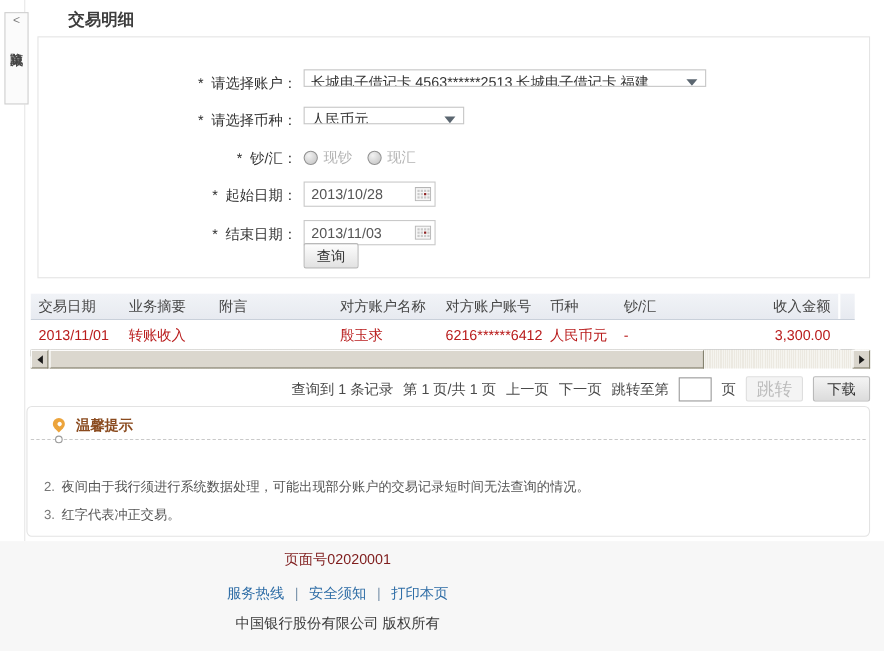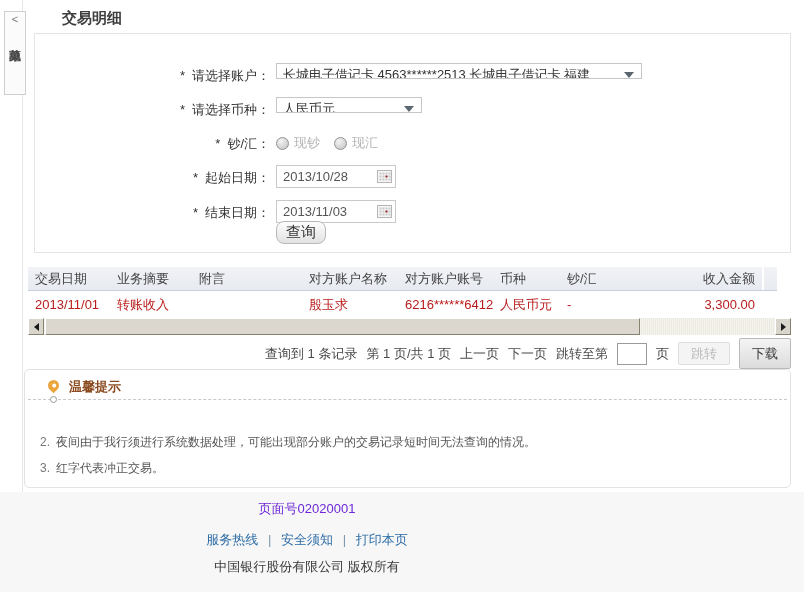--- a/index.html
+++ b/index.html
@@ -33,22 +33,22 @@
   .sel-currency { width:146px; }
   .radio-group { position:absolute; left:241px; top:3px; display:flex; align-items:center; }
   .radio { width:11px; height:11px; border-radius:50%; border:1px solid #919191; box-sizing:content-box;
     background:radial-gradient(circle at 35% 30%, #f3f3f3, #c0c0c0); }
   .radio-label { font-size:13px; color:#b3b3b3; margin:0 14px 0 5px; }
   .date-wrap { position:absolute; left:241px; top:0; width:120px; height:22px; }
   .date-input { width:120px; height:23px; box-sizing:border-box; border:1px solid #c9c9c9;
     font-size:13px; color:#555; padding:0 22px 0 6px; font-family:inherit; }
   .cal { position:absolute; right:4px; top:5px; cursor:pointer; }
   .query-btn { position:absolute; left:241px; top:187px; width:50px; height:23px;
-    background:linear-gradient(#fdfdfd,#e2e2e2); border:1px solid #b9b9b9; border-radius:8px;
-    font-size:15px; color:#333; font-family:inherit; cursor:pointer; }
+    background:linear-gradient(#fdfdfd,#e2e2e2); border:1px solid #b9b9b9; border-radius:2px;
+    font-size:13px; color:#333; font-family:inherit; cursor:pointer; }
 
   
   .rtable { position:absolute; left:28px; top:267px; width:749px; }
   .thead { display:flex; height:23px; align-items:center; background:linear-gradient(#f1f3f7,#e7eaf0);
     border-bottom:1px solid #c9d0da; font-size:13px; color:#454545; }
   .trow { display:flex; height:27px; align-items:center; font-size:13px; color:#b91c1c; border-bottom:6px solid #000000; background:#fff; }
   .c { padding-left:7px; box-sizing:border-box; white-space:nowrap; overflow:hidden; }
   .c1{width:82px;} .c2{width:82px;} .c3{width:110px;} .c4{width:96px;} .c5{width:95px;}
   .c6{width:67px;} .c7{width:73px;} .c8{width:129px; text-align:right; padding-right:7px;}
   .c9{width:15px; align-self:stretch; border-left:2px solid #fff; padding:0;}
@@ -63,40 +63,40 @@
   .tri-r { width:0;height:0;border-top:4px solid transparent;border-bottom:4px solid transparent;border-left:5px solid #1a1a1a; }
   .sthumb { position:absolute; left:17px; top:0; width:595px; height:17px; background:#dbd7ce; box-sizing:border-box;
     border:1px solid; border-color:#ffffff #85826f #85826f #ffffff; cursor:pointer; }
 
   
   .pager { position:absolute; left:28px; top:341px; width:763px; height:25px;
     display:flex; justify-content:flex-end; align-items:center; gap:9px; font-size:13px; color:#4a4a4a; }
   .pager .pg-link { cursor:pointer; }
   .jump-input { width:24px; height:18px; border:1px solid #9a9a9a; font-size:13px; font-family:inherit; }
   .btn-jump { width:52px; height:23px; background:#f4f4f4; border:1px solid #dedede; border-radius:2px;
-    color:#bcbcbc; font-size:13px; font-family:inherit; }
-  .btn-download { width:52px; height:31px; background:linear-gradient(#f4f4f4,#dcdcdc); border:1px solid #b9b9b9;
+    color:#bcbcbc; font-size:16px; font-family:inherit; }
+  .btn-download { width:52px; height:23px; background:linear-gradient(#f4f4f4,#dcdcdc); border:1px solid #b9b9b9;
     border-radius:2px; color:#333; font-size:13px; font-family:inherit; cursor:pointer; }
 
   
   .tips { position:absolute; left:24px; top:369px; width:765px; height:117px;
     border:1px solid #e3e3e3; border-radius:5px; background:#fff; }
   .pin { position:absolute; left:23px; top:10px; width:11px; height:11px; background:#eca43c;
     border-radius:50% 50% 50% 0; transform:rotate(-45deg); }
   .pin::after { content:""; position:absolute; left:3.5px; top:3.5px; width:4px; height:4px; background:#fff; border-radius:50%; }
   .tips-title { position:absolute; left:44px; top:8px; font-size:13px; font-weight:bold; color:#8a4a1e; }
   .tips-dash { position:absolute; left:3px; right:3px; top:29px; border-top:1px dashed #c9c9c9; }
   .pin-dot { position:absolute; left:25px; top:26px; width:5px; height:5px; background:#fff;
     border:1px solid #9a9a9a; border-radius:50%; }
   .tip-item { position:absolute; left:15px; font-size:12px; color:#555; white-space:nowrap; }
   .tip-item .num { color:#777; margin-right:6px; }
   .tip1 { top:38px; } .tip2 { top:64px; } .tip3 { top:90px; }
 
   
-  .page-code { position:absolute; top:500px; left:0; width:614px; text-align:center; font-size:13px; color:#6d28d9; }
+  .page-code { position:absolute; top:500px; left:0; width:614px; text-align:center; font-size:13px; color:#7f1d1d; }
   .flinks { position:absolute; top:531px; left:0; width:614px; text-align:center; font-size:13px; color:#2e6da6; }
   .flinks .lnk { cursor:pointer; }
   .flinks .sep { color:#7d96ad; margin:0 6px; }
   .fcopy { position:absolute; top:558px; left:0; width:614px; text-align:center; font-size:13px; color:#3a3a3a; }
 </style>
 </head>
 <body>
 
 <div class="v-divider"></div>
 <div class="footer-strip"></div>

